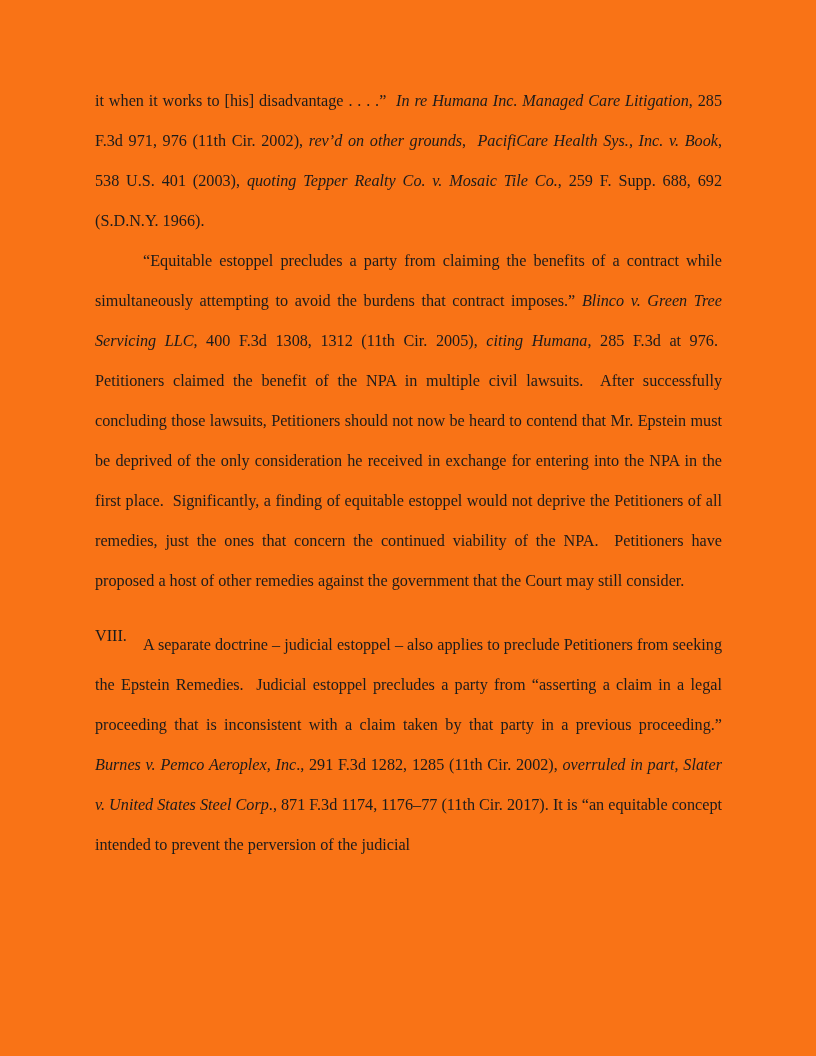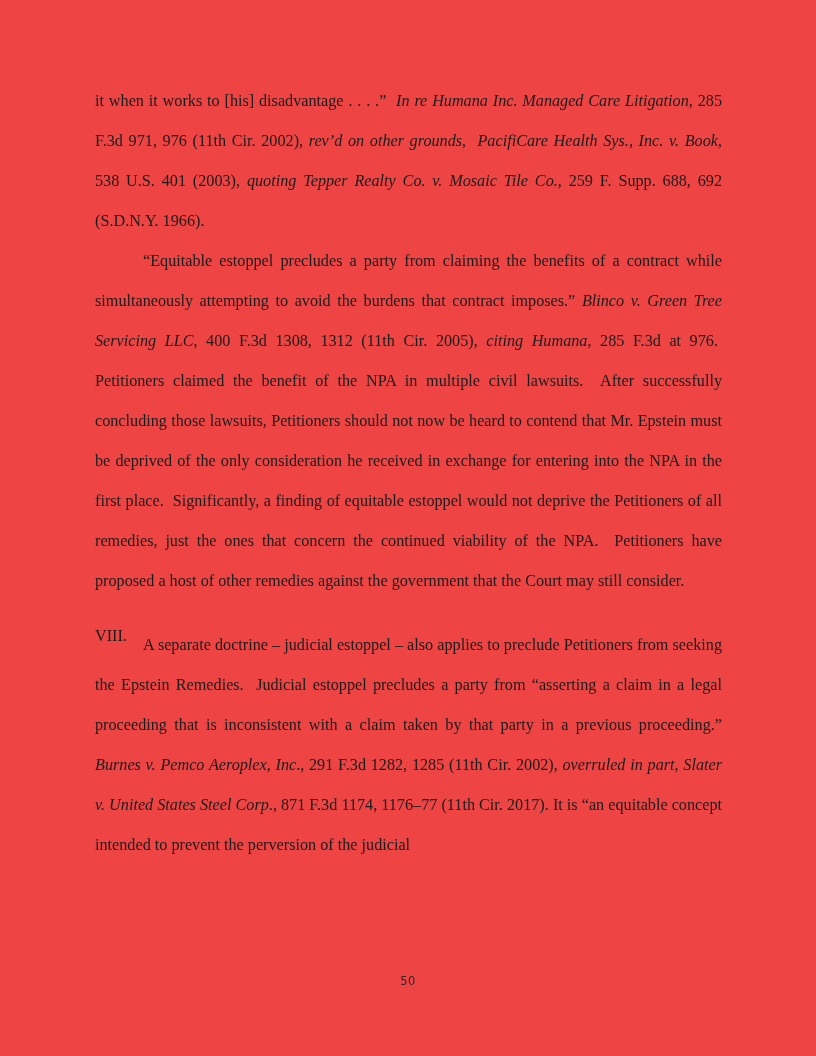--- a/index.html
+++ b/index.html
@@ -4,21 +4,21 @@
 <style>
   html, body {
     margin: 0;
     padding: 0;
     background: #ffffff;
   }
   .page {
     position: relative;
     width: 816px;
     height: 1056px;
-    background: #ef4444;
+    background: #f97316;
     overflow: hidden;
     font-family: "Liberation Serif", "DejaVu Serif", serif;
     color: #1c1c1c;
     box-sizing: border-box;
   }
   .doc-body {
     position: absolute;
     left: 95px;
     width: 627px;
     top: 81px;
@@ -68,16 +68,13 @@
 </head>
 <body>
 
 <main class="page">
   <div class="doc-body" id="doc-body">
       <p class="para"><span class="roman">it when it works to [his] disadvantage . . . .”&nbsp; </span><span class="italic">In re Humana Inc. Managed Care Litigation</span><span class="roman">, 285 F.3d 971, 976 (11th Cir. 2002), </span><span class="italic">rev’d on other grounds</span><span class="roman">,&nbsp; </span><span class="italic">PacifiCare Health Sys., Inc. v. Book</span><span class="roman">, 538 U.S. 401 (2003), </span><span class="italic">quoting Tepper Realty Co. v. Mosaic Tile Co.</span><span class="roman">, 259 F. Supp. 688, 692 (S.D.N.Y. 1966).</span></p>
       <p class="para indent"><span class="roman">“Equitable estoppel precludes a party from claiming the benefits of a contract while simultaneously attempting to avoid the burdens that contract imposes.” </span><span class="italic">Blinco v. Green Tree Servicing LLC</span><span class="roman">, 400 F.3d 1308, 1312 (11th Cir. 2005), </span><span class="italic">citing Humana</span><span class="roman">, 285 F.3d at 976.&nbsp; Petitioners claimed the benefit of the NPA in multiple civil lawsuits.&nbsp; After successfully concluding those lawsuits, Petitioners should not now be heard to contend that Mr. Epstein must be deprived of the only consideration he received in exchange for entering into the NPA in the first place.&nbsp; Significantly, a finding of equitable estoppel would not deprive the Petitioners of all remedies, just the ones that concern the continued viability of the NPA.&nbsp; Petitioners have proposed a host of other remedies against the government that the Court may still consider.</span></p>
       <h2 class="heading"><span class="heading-num">VIII.</span></h2>
       <p class="para indent"><span class="roman">A separate doctrine – judicial estoppel – also applies to preclude Petitioners from seeking the Epstein Remedies.&nbsp; Judicial estoppel precludes a party from “asserting a claim in a legal proceeding that is inconsistent with a claim taken by that party in a previous proceeding.” </span><span class="italic">Burnes v. Pemco Aeroplex, Inc</span><span class="roman">., 291 F.3d 1282, 1285 (11th Cir. 2002), </span><span class="italic">overruled in part</span><span class="roman">, </span><span class="italic">Slater v. United States Steel Corp</span><span class="roman">., 871 F.3d 1174, 1176–77 (11th Cir. 2017). It is “an equitable concept intended to prevent the perversion of the judicial</span></p>
     </div>
-  <footer class="page-footer">
-    <span class="page-number">50</span>
-  </footer>
 </main>
 
 </body></html>

